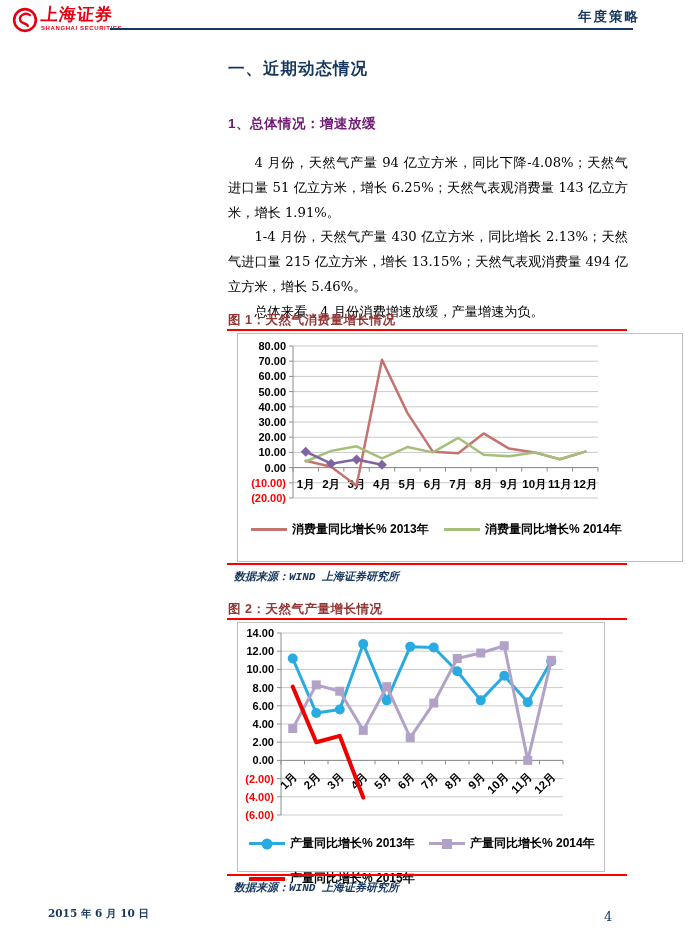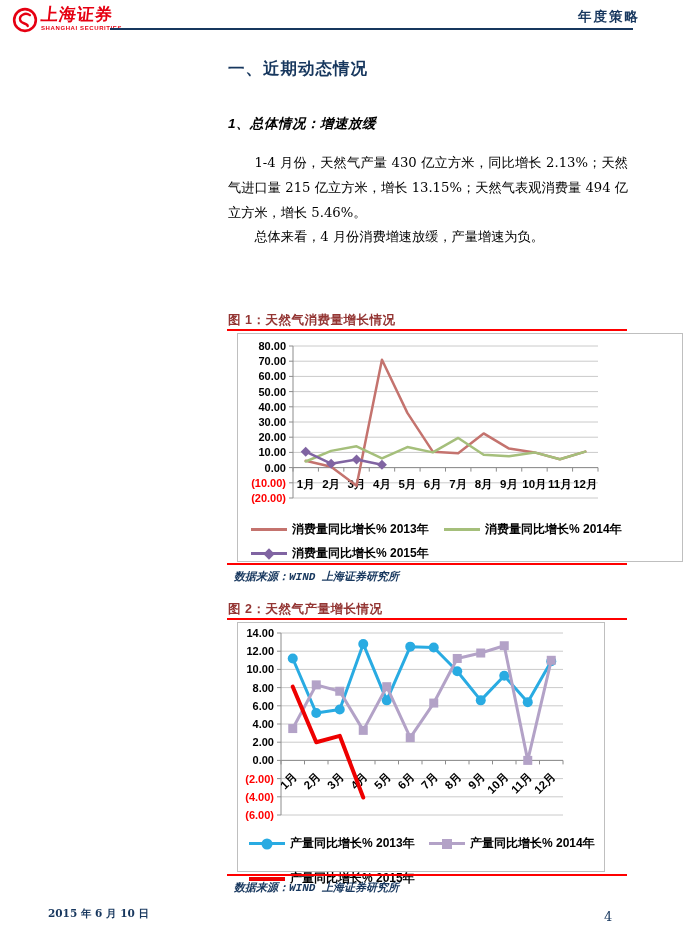--- a/index.html
+++ b/index.html
@@ -9,21 +9,21 @@
   .logo{position:absolute;left:12px;top:6px;display:flex;align-items:flex-start;gap:3px;}
   .logo-icon{width:26px;height:26px;margin-top:1px;}
   .logo-text-block{display:flex;flex-direction:column;line-height:1;}
   .logo-cn{font-family:"DejaVu Serif",serif;font-weight:bold;font-size:17px;color:#E60012;letter-spacing:1px;transform:skewX(-6deg);}
   .logo-en{font-size:6px;color:#E60012;font-weight:bold;letter-spacing:.6px;margin-top:2px;}
   .doc-type{position:absolute;right:50px;top:8px;color:#17375E;font-weight:bold;font-size:13.5px;letter-spacing:2px;font-family:"DejaVu Serif",serif;}
   .header-rule{position:absolute;left:110px;top:28px;width:523px;height:2px;background:#17375E;}
 
   
   .section-title{position:absolute;left:228px;top:58px;color:#17375E;font-size:16.5px;font-weight:bold;letter-spacing:1px;}
-  .subsection-title{position:absolute;left:228px;top:115px;color:#000000;font-size:13.5px;font-weight:bold;font-style:italic;letter-spacing:.5px;}
+  .subsection-title{position:absolute;left:228px;top:115px;color:#701a75;font-size:13.5px;font-weight:bold;letter-spacing:.5px;}
   .body-copy{position:absolute;left:228px;top:151px;width:400px;font-family:"DejaVu Serif",serif;font-size:13.2px;line-height:24.8px;color:#000;text-align:justify;}
   .body-copy p{margin:0;text-indent:2em;}
 
   
   .fig-caption{position:absolute;left:228px;color:#943634;font-size:12.5px;font-weight:bold;letter-spacing:.5px;}
   .red-rule{position:absolute;left:227px;width:400px;height:2px;background:#FF0000;}
   .fig-box{position:absolute;background:#fff;border:1px solid #BFBFBF;box-sizing:border-box;}
   #fig1-box{left:237px;top:333px;width:446px;height:229px;}
   #fig2-box{left:237px;top:622px;width:368px;height:250px;}
   .source-line{position:absolute;left:234px;color:#17375E;font-size:11px;font-weight:bold;font-style:italic;font-family:Liberation Mono, monospace;}
@@ -60,20 +60,21 @@
     <span class="logo-cn">上海证券</span>
     <span class="logo-en">SHANGHAI SECURITIES</span>
   </span>
 </div>
 <div class="doc-type">年度策略</div>
 <div class="header-rule"></div>
 
 <div class="section-title">一、近期动态情况</div>
 <div class="subsection-title">1、总体情况：增速放缓</div>
 <div class="body-copy">
+  <p>4 月份，天然气产量 94 亿立方米，同比下降-4.08%；天然气进口量 51 亿立方米，增长 6.25%；天然气表观消费量 143 亿立方米，增长 1.91%。</p>
   <p>1-4 月份，天然气产量 430 亿立方米，同比增长 2.13%；天然气进口量 215 亿立方米，增长 13.15%；天然气表观消费量 494 亿立方米，增长 5.46%。</p>
   <p>总体来看，4 月份消费增速放缓，产量增速为负。</p>
 </div>
 
 <div class="fig-caption" style="top:312px">图 1：天然气消费量增长情况</div>
 <div class="red-rule" style="top:329px"></div>
 <div class="fig-box" id="fig1-box">
   <svg width="388" height="178">
       <line x1="55" y1="12" x2="360" y2="12" stroke="#CACACA" stroke-width="1"></line>
       <line x1="51" y1="12" x2="55" y2="12" stroke="#8C8C8C"></line>
@@ -144,24 +145,20 @@
       <path d="M 143.95833333333334 125.6968 L 148.95833333333334 130.6968 L 143.95833333333334 135.6968 L 138.95833333333334 130.6968 Z" fill="#8064A2"></path>
     </svg>
   <div class="legend">
       <div class="legend-item">
         <span class="swatch none" style="--c: #C4736E;"></span>
         <span class="legend-label">消费量同比增长% 2013年</span>
       </div>
       <div class="legend-item">
         <span class="swatch none" style="--c: #A5BF7B;"></span>
         <span class="legend-label">消费量同比增长% 2014年</span>
-      </div>
-      <div class="legend-item">
-        <span class="swatch diamond" style="--c: #8064A2;"></span>
-        <span class="legend-label">消费量同比增长% 2015年</span>
       </div>
     </div>
 </div>
 <div class="red-rule" style="top:563px"></div>
 <div class="source-line" style="top:569px">数据来源：WIND 上海证券研究所</div>
 
 <div class="fig-caption" style="top:601px">图 2：天然气产量增长情况</div>
 <div class="red-rule" style="top:618px"></div>
 <div class="fig-box" id="fig2-box">
   <svg width="361" height="206">

